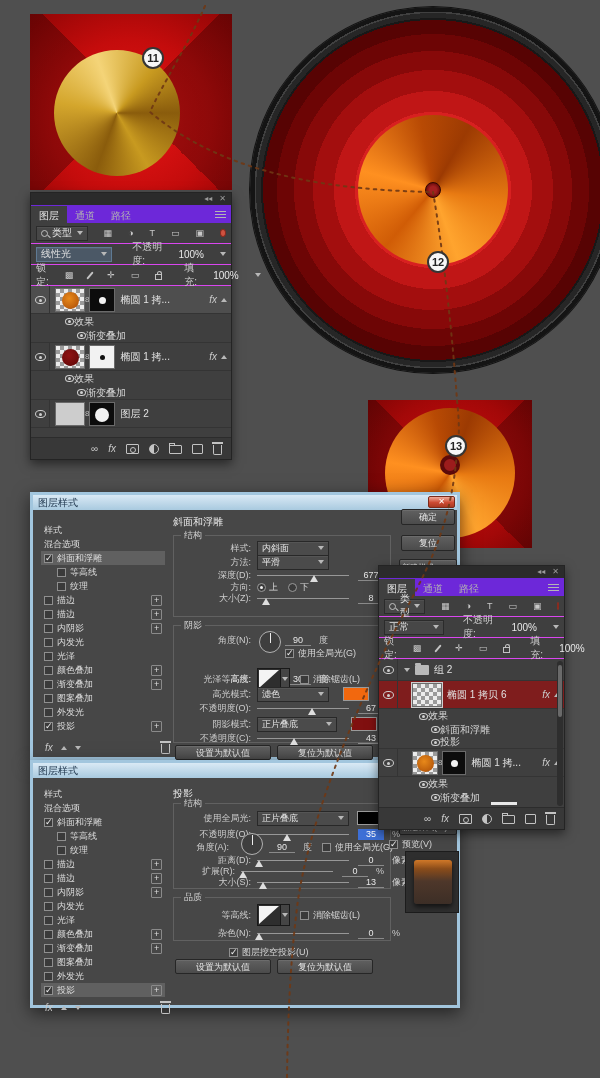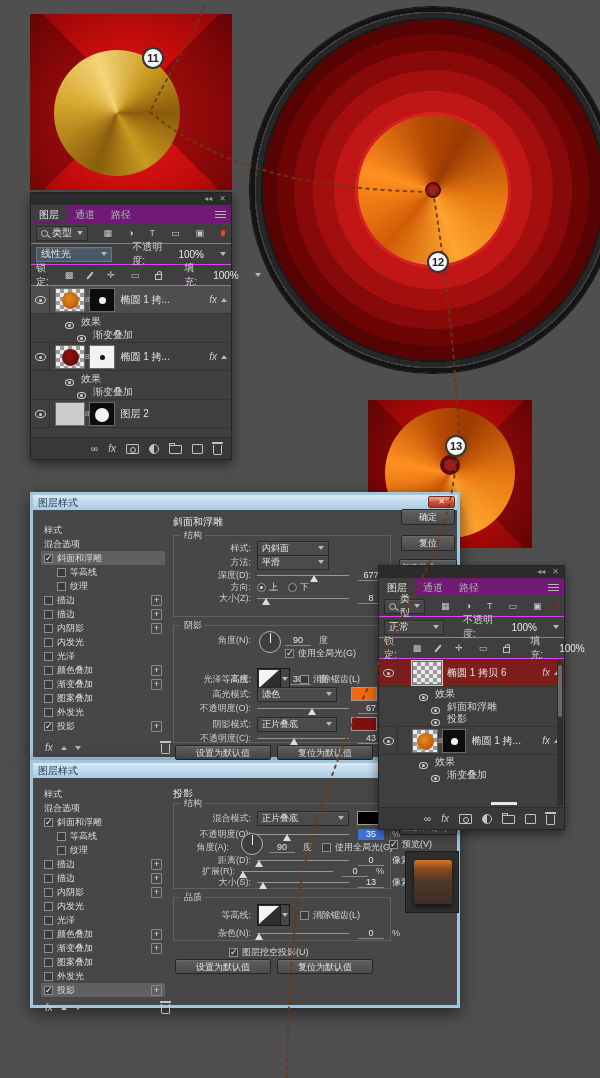--- a/index.html
+++ b/index.html
@@ -5,21 +5,21 @@
 *{margin:0;padding:0;box-sizing:border-box}
 html,body{width:600px;height:1078px}
 body{position:relative;overflow:hidden;background:#4f4f4f;font-family:"Liberation Sans","DejaVu Sans",sans-serif;font-size:10px;color:#ccc}
 
 .artsq{position:absolute;z-index:1}
 .goldc{position:absolute;border-radius:50%}
 .callout{position:absolute;width:22px;height:22px;border-radius:50%;background:#f7f7f7;border:2px solid #353535;color:#222;font-size:11px;font-weight:bold;display:flex;align-items:center;justify-content:center;z-index:60}
 
 .panel{position:absolute;background:#3f3f3f;border:1px solid #242424;box-shadow:0 4px 10px rgba(0,0,0,.5);font-size:10px}
 .phead{height:12px;background:#2b2b2b;display:flex;align-items:center;justify-content:flex-end;gap:7px;padding:0 5px;color:#9a9a9a;font-size:8px;line-height:10px}
-.ptabs{display:flex;background:#701a75;height:18px;align-items:flex-start}
+.ptabs{display:flex;background:#6d28d9;height:18px;align-items:center}
 .ptab{padding:3px 8px 0;color:#b2b2b2}
 .ptab.on{background:#3f3f3f;color:#e8e8e8}
 .pmenu{margin-left:auto;align-self:center;width:11px;height:7px;margin-right:5px;background-image:repeating-linear-gradient(#b5b5b5 0 1px,transparent 1px 3px)}
 .prow{display:flex;align-items:center;gap:16px;padding:0 5px;height:21px;border-bottom:1px solid #d946ef;color:#cfcfcf}
 .combo{display:inline-flex;align-items:center;gap:4px;background:#474747;border:1px solid #2b2b2b;box-shadow:inset 0 1px rgba(255,255,255,.05);height:15px;padding:0 4px;color:#e0e0e0}
 .car{width:0;height:0;border-left:3px solid transparent;border-right:3px solid transparent;border-top:4px solid #b8b8b8;display:inline-block;flex:none}
 .carup{width:0;height:0;border-left:3px solid transparent;border-right:3px solid transparent;border-bottom:4px solid #b8b8b8;display:inline-block}
 .mag{width:7px;height:7px;border:1px solid #c0c0c0;border-radius:50%;position:relative;flex:none}
 .mag::after{content:"";position:absolute;left:5px;top:5px;width:4px;height:1px;background:#c0c0c0;transform:rotate(45deg)}
 .fic{color:#c8c8c8;font-size:9px;line-height:9px}
@@ -29,21 +29,21 @@
 .eye.sm{width:9px;height:7px}
 .eye.sm::after{left:2px;top:1px}
 .lrow{display:flex;align-items:center;border-bottom:1px solid #343434;position:relative}
 .eyec{width:19px;align-self:stretch;border-right:1px solid #343434;display:flex;align-items:center;justify-content:center;flex:none}
 .lt{width:30px;height:24px;border:1px solid #6a6a6a;flex:none;position:relative;margin-left:5px}
 .tchk{background-image:linear-gradient(45deg,#9a9a9a 25%,transparent 25%,transparent 75%,#9a9a9a 75%),linear-gradient(45deg,#9a9a9a 25%,transparent 25%,transparent 75%,#9a9a9a 75%);background-position:0 0,4px 4px;background-size:8px 8px;background-color:#ececec}
 .mk{width:26px;height:24px;border:1px solid #6a6a6a;flex:none;position:relative}
 .lname{margin-left:5px;color:#e2e2e2;white-space:nowrap}
 .ifx{font-style:italic;color:#c9c9c9;font-size:10px}
 .rowend{margin-left:auto;display:flex;align-items:center;gap:4px;padding-right:4px}
-.srow{display:flex;align-items:flex-end;gap:7px;height:14px;color:#d5d5d5}
+.srow{display:flex;align-items:center;gap:0;height:14px;color:#d5d5d5}
 .ptools{position:absolute;left:0;right:0;bottom:0;height:22px;background:#383838;border-top:1px solid #2c2c2c;display:flex;align-items:center;justify-content:flex-end;gap:10px;padding:0 9px;color:#c3c3c3}
 .ilink::after{content:"∞";font-size:10px;color:#c3c3c3}
 .imask{width:13px;height:10px;border:1px solid #c3c3c3;border-radius:1px;position:relative}
 .imask::after{content:"";position:absolute;left:3px;top:2px;width:4px;height:4px;border:1px solid #c3c3c3;border-radius:50%}
 .iadj{width:10px;height:10px;border:1px solid #c3c3c3;border-radius:50%;background:linear-gradient(90deg,#c3c3c3 50%,transparent 50%)}
 .ifold{width:13px;height:9px;border:1px solid #c3c3c3;border-radius:1px;position:relative;margin-top:2px}
 .ifold::before{content:"";position:absolute;left:-1px;top:-3px;width:4px;height:2px;border:1px solid #c3c3c3;border-bottom:none}
 .inew{width:11px;height:10px;border:1px solid #c3c3c3;border-radius:1px}
 .itrash{width:9px;height:10px;position:relative;border:1px solid #c3c3c3;border-top:none;border-radius:0 0 2px 2px;margin-top:3px}
 .itrash::before{content:"";position:absolute;left:-2px;top:-3px;width:11px;height:2px;background:#c3c3c3}
@@ -367,21 +367,21 @@
     <span class="flab">光泽等高线:</span>
     <span class="cont"></span>
     <span class="contarr">
         <span class="car"></span>
       </span>
     <span class="cb" style="margin-left:10px"></span>
     <span style="margin-left:4px">消除锯齿(L)</span>
   </div>
   <div class="frow" style="left:140px;top:192px">
     <span class="flab">高光模式:</span>
-    <span class="dsel" style="width:80px">
+    <span class="dsel" style="width:72px">
         <span>滤色</span>
         <span class="car"></span>
       </span>
     <span class="sw" style="background:#f2680e;margin-left:14px"></span>
   </div>
   <div class="frow" style="left:140px;top:206px">
     <span class="flab">不透明度(O):</span>
     <span class="trk">
         <span class="sth" style="left:60%"></span>
       </span>
@@ -492,21 +492,21 @@
     <span class="carup"></span>
     <span class="car"></span>
     <span class="itrash" style="margin-left:72px"></span>
   </div>
 
   <div style="position:absolute;left:140px;top:24px;color:#eaeaea;font-size:10px">投影</div>
   <div class="gbox" style="left:140px;top:40px;width:218px;height:86px">
     <span class="gtitle">结构</span>
   </div>
   <div class="frow" style="left:140px;top:48px">
-    <span class="flab">混合模式:</span>
+    <span class="flab">使用全局光:</span>
     <span class="dsel" style="width:92px">
         <span>正片叠底</span>
         <span class="car"></span>
       </span>
     <span class="sw" style="background:#000;margin-left:8px;width:30px"></span>
   </div>
   <div class="frow" style="left:140px;top:64px">
     <span class="flab">不透明度(O):</span>
     <span class="trk">
         <span class="sth" style="left:33%"></span>
@@ -624,20 +624,28 @@
     <span>锁定:</span>
     <span class="fic">▩</span>
     <span class="ibrush"></span>
     <span class="fic">✛</span>
     <span class="fic">▭</span>
     <span class="ilock"></span>
     <span style="margin-left:4px">填充:</span>
     <span style="color:#e8e8e8">100%</span>
     <span class="car"></span>
   </div>
+  <div class="lrow" style="height:22px">
+    <span class="eyec">
+        <span class="eye"></span>
+      </span>
+    <span class="car" style="margin-left:6px"></span>
+    <span class="gfold" style="margin-left:5px"></span>
+    <span class="lname">组 2</span>
+  </div>
   <div class="lrow" style="height:28px;background:#7f1d1d">
     <span class="eyec">
         <span class="eye"></span>
       </span>
     <span class="lt tchk" style="margin-left:14px;box-shadow:0 0 0 1px #cfcfcf"></span>
     <span class="lname">椭圆 1 拷贝 6</span>
     <span class="rowend">
         <span class="ifx">fx</span>
         <span class="carup"></span>
       </span>

